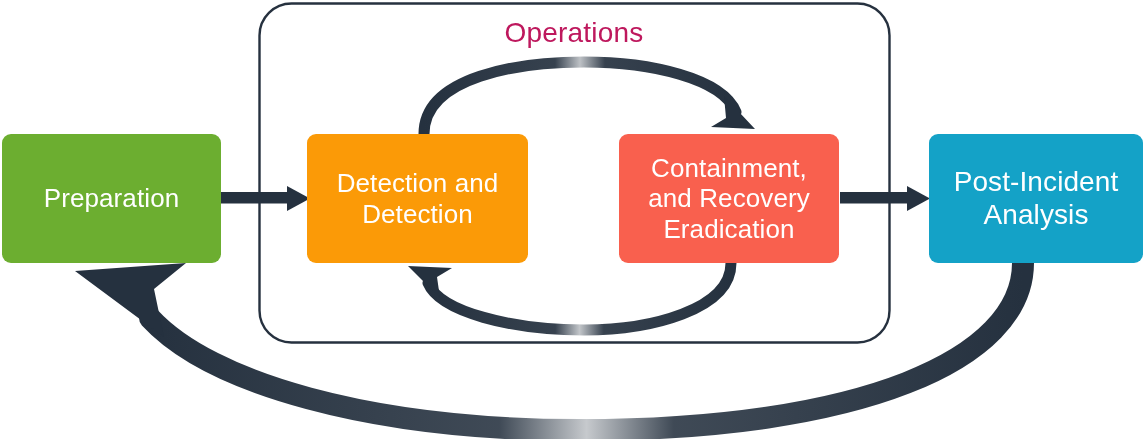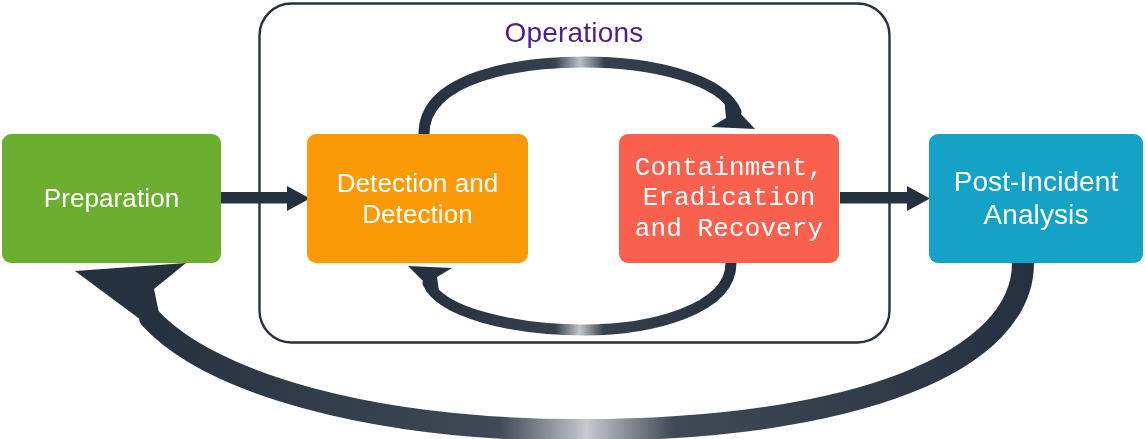--- a/index.html
+++ b/index.html
@@ -53,37 +53,36 @@
     width: 221px;
     height: 129px;
     font-size: 26px;
   }
   #box-containment {
     left: 619px;
     top: 134px;
     width: 220px;
     height: 129px;
     font-size: 26px;
-    font-family: Liberation Mono, monospace;
   }
   #box-post-incident {
     left: 929px;
     top: 134px;
     width: 214px;
     height: 129px;
     font-size: 28px;
   }
   #operations-title {
     position: absolute;
     left: 258px;
     top: 17px;
     width: 632px;
     text-align: center;
     font-size: 28px;
-    color: #4c1d95;
+    color: #be185d;
     letter-spacing: 0.2px;
     white-space: nowrap;
   }
   .box-line {
     display: block;
   }
 </style>
 </head>
 <body>
 
@@ -156,22 +155,22 @@
   <div id="box-detection" class="phase-box" style="background:#FB9A07">
     <span>
       <span class="box-line">Detection and</span>
       <span class="box-line">Detection</span>
     </span>
   </div>
 
   <div id="box-containment" class="phase-box" style="background:#F9604E">
     <span>
       <span class="box-line">Containment,</span>
+      <span class="box-line">and Recovery</span>
       <span class="box-line">Eradication</span>
-      <span class="box-line">and Recovery</span>
     </span>
   </div>
 
   <div id="box-post-incident" class="phase-box" style="background:#14A2C7">
     <span>
       <span class="box-line">Post-Incident</span>
       <span class="box-line">Analysis</span>
     </span>
   </div>
 

